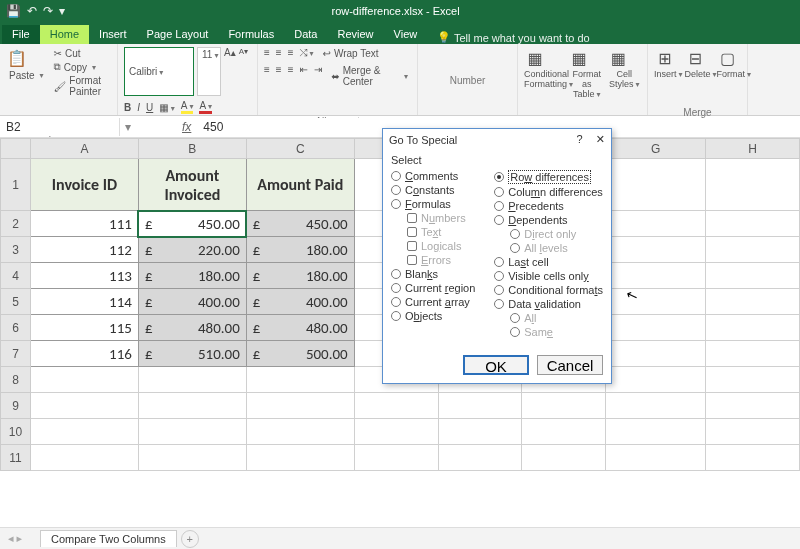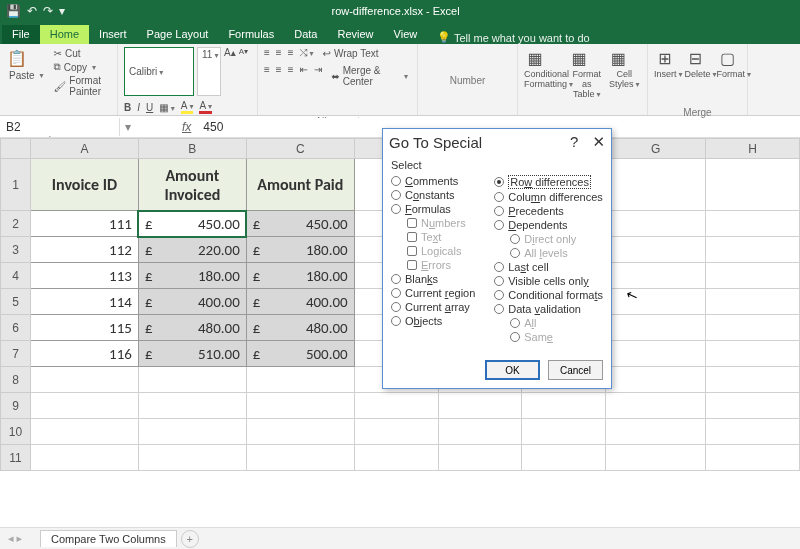--- a/index.html
+++ b/index.html
@@ -192,21 +192,21 @@
     border: 1px solid #5a8fce;
     box-shadow: 2px 2px 6px rgba(0,0,0,.25);
     font-size: 11px;
     color: #333;
   }
   .dlg-title {
     display:flex;
     justify-content: space-between;
     align-items: center;
     padding: 4px 6px;
-    font-size: 15px;
+    font-size: 11px;
   }
   .dlg-title .ctrls span { margin-left: 10px; cursor:pointer; }
   .dlg-body { padding: 4px 8px 8px; }
   .dlg-body .section-label { margin-bottom:3px; }
   .dlg-cols { display:flex; gap:8px; }
   .dlg-col { flex:1; }
   .opt {
     display:flex; align-items:center; gap:4px;
     padding: 1px 0;
     white-space: nowrap;
@@ -220,21 +220,21 @@
   }
   .check { border-radius:2px; }
   .radio.checked::after{
     content:"";position:absolute;inset:2px;border-radius:50%;background:#333;
   }
   .opt.sel-focus span.lbl { border:1px dotted #333; padding:0 1px;}
   .dlg-buttons {
     display:flex; justify-content:flex-end; gap:8px; padding:8px;
   }
   .dlg-buttons button {
-    width:55px; height:20px; font-size:10px;
+    width:66px; height:20px; font-size:15px;
     border:1px solid #999; background:#f3f3f3; cursor:pointer;
   }
   .dlg-buttons button.primary { border:2px solid #2b6fba; }
   .cursor-arrow {
     position:absolute; top:287px; left:626px; font-size:14px; color:#000;
     transform: rotate(-20deg);
   }
   
   .chev::after{content:"▾"; font-size:8px; color:#777; margin-left:2px;}
 </style>

